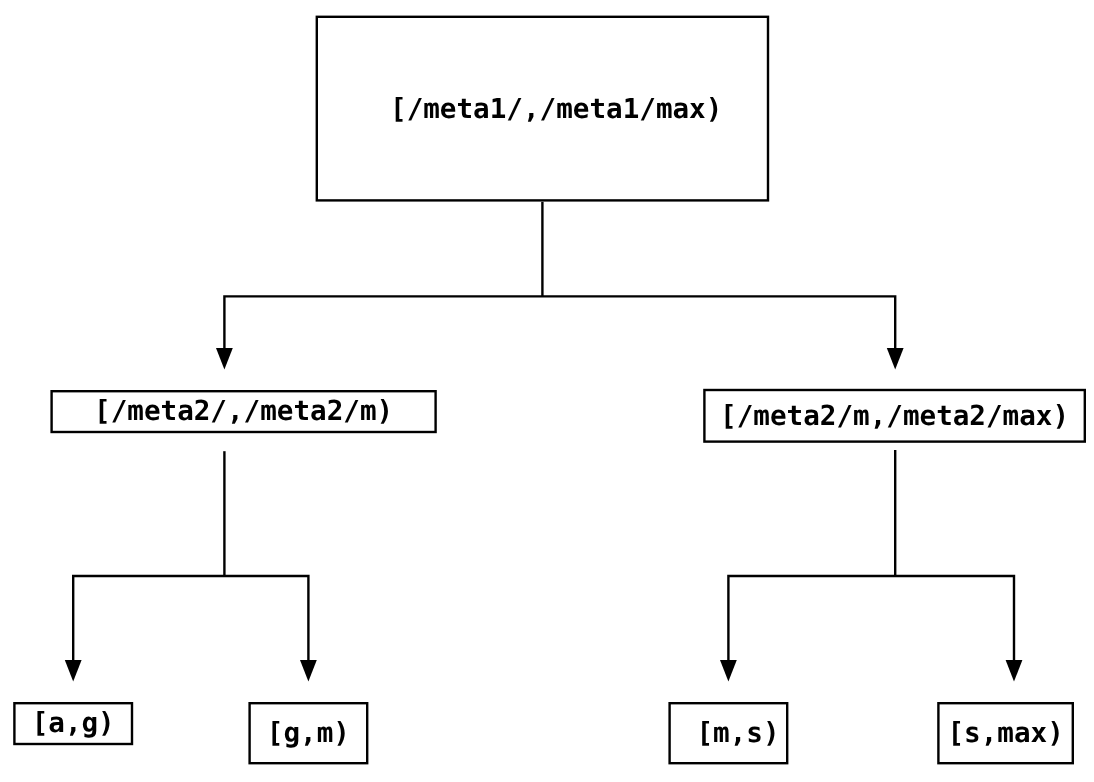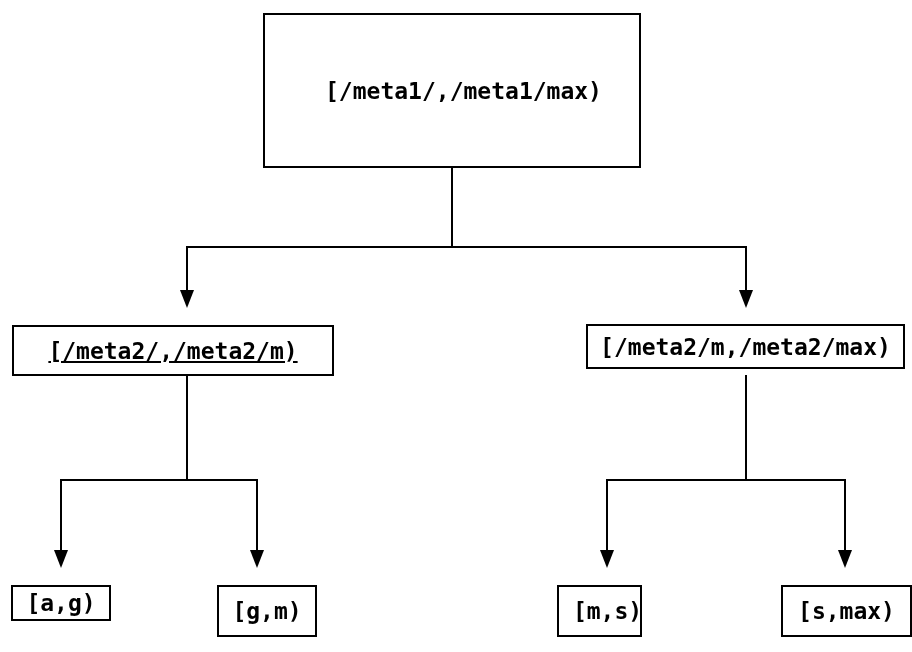--- a/index.html
+++ b/index.html
@@ -29,26 +29,26 @@
     background: #ffffff;
     display: flex;
     align-items: center;
     justify-content: center;
     font-size: 23px;
     font-weight: bold;
     color: #000000;
     white-space: nowrap;
   }
   .node-root   { left: 263px; top: 13px;  width: 378px; height: 155px; padding-left: 23px; }
-  .node-left   { left: 12px;  top: 325px; width: 322px; height: 51px; text-decoration: underline; }
+  .node-left   { left: 42px;  top: 325px; width: 322px; height: 36px; }
   .node-right  { left: 586px; top: 324px; width: 319px; height: 45px; }
   .node-leaf-1 { left: 11px;  top: 585px; width: 100px; height: 36px; }
-  .node-leaf-2 { left: 217px; top: 585px; width: 100px; height: 52px; }
-  .node-leaf-3 { left: 557px; top: 585px; width: 85px; height: 52px; padding-left: 16px; }
-  .node-leaf-4 { left: 781px; top: 585px; width: 131px; height: 52px; }
+  .node-leaf-2 { left: 207px; top: 585px; width: 100px; height: 52px; }
+  .node-leaf-3 { left: 557px; top: 585px; width: 100px; height: 52px; padding-left: 16px; }
+  .node-leaf-4 { left: 781px; top: 585px; width: 114px; height: 52px; }
 </style>
 </head>
 <body>
 
 <div class="canvas">
 
   <svg class="edges-svg" viewBox="0 0 912 652" xmlns="http://www.w3.org/2000/svg">
     <g stroke="#000000" stroke-width="2" fill="none">
 
       <path d="M452 168 L452 247"></path>

